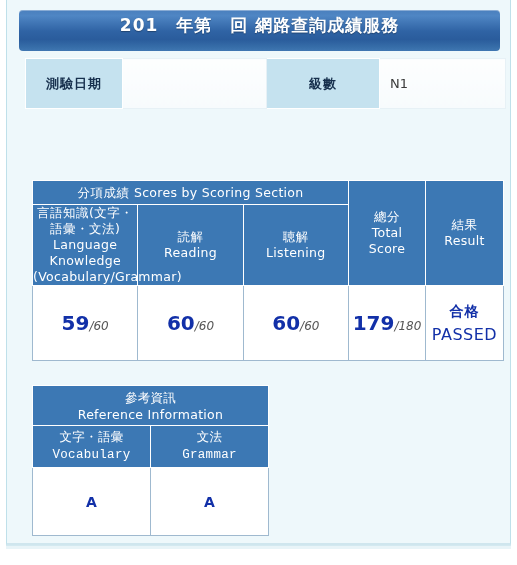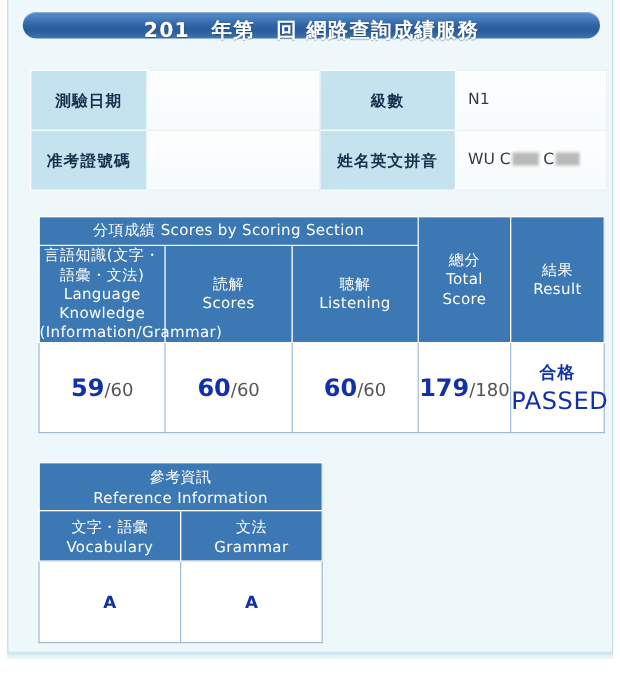--- a/index.html
+++ b/index.html
@@ -45,22 +45,22 @@
     background: #e8f4f8;
     border-top: 1px solid #d3e9f0;
   }
 
   
   .titlebar {
     position: absolute;
     left: 12px;
     top: 10px;
     width: 481px;
-    height: 22px;
-    border-radius: 14px;
+    height: 41px;
+    border-radius: 4px;
     background: linear-gradient(to bottom,
         #4a7fbd 0%,
         #4f86c4 14%,
         #2f63a4 52%,
         #2a5c9c 72%,
         #366da8 90%,
         #4077b2 100%);
     box-shadow: inset 0 1px 0 rgba(255,255,255,0.35);
     box-sizing: border-box;
   }
@@ -171,35 +171,36 @@
     border: 1px solid #9fb9cf;
     color: #2a2a2a;
   }
   .score-num {
     color: #1230a8;
     font-weight: bold;
     font-size: 20px;
   }
   .score-den {
     color: #555555;
-    font-size: 15px;
+    font-size: 12px;
+    font-style: italic;
   }
   .result-cell {
     color: #1230a8;
     line-height: 23px;
     padding-bottom: 12px;
     text-align: center;
   }
   .result-jp {
     font-weight: bold;
     font-size: 14px;
     letter-spacing: 1px;
   }
   .result-en {
-    font-size: 20px;
+    font-size: 16px;
     letter-spacing: 0.5px;
   }
 
   
   .ref-table {
     position: absolute;
     left: 25px;
     top: 385px;
     width: 237px;
     border-collapse: collapse;
@@ -216,21 +217,21 @@
     background: #3c78b4;
     color: #ffffff;
     font-weight: normal;
     text-align: center;
     border: 1px solid #ffffff;
     font-size: 12.5px;
     line-height: 17px;
     letter-spacing: 0.3px;
   }
   .ref-group { height: 40px; }
-  .ref-sub { height: 42px; }
+  .ref-sub { height: 42px; font-family: Liberation Mono, monospace; }
   .ref-body {
     background: #ffffff;
     height: 68px;
     text-align: center;
     vertical-align: middle;
     border: 1px solid #9fb9cf;
   }
   .grade {
     color: #1230a8;
     font-weight: bold;
@@ -248,28 +249,20 @@
     </div>
 
     <table class="info-table">
       <tbody>
         <tr>
           <td class="info-th" style="width:97px;">測驗日期</td>
           <td class="info-td" style="width:144px;"></td>
           <td class="info-th" style="width:113px;">級數</td>
           <td class="info-td">N1</td>
         </tr>
-        <tr>
-          <td class="info-th">准考證號碼</td>
-          <td class="info-td"></td>
-          <td class="info-th">姓名英文拼音</td>
-          <td class="info-td">
-            <span>WU C</span><span class="redact"></span>&nbsp;<span>C</span><span class="redact sm"></span>
-          </td>
-        </tr>
       </tbody>
     </table>
 
     <table class="scores-table">
       <thead>
         <tr>
           <th class="sc-head sc-group" colspan="3">
             <span class="jp">分項成績</span>
             <span class="en">Scores by Scoring Section</span>
           </th>
@@ -280,25 +273,25 @@
           </th>
           <th class="sc-head" rowspan="2" style="width:78px;">
             <div class="jp">結果</div>
             <div class="en">Result</div>
           </th>
         </tr>
         <tr>
           <th class="sc-head sc-sub" style="width:164px;">
             <div class="jp">言語知識(文字・語彙・文法)</div>
             <div class="en">Language Knowledge</div>
-            <div class="en">(Information/Grammar)</div>
+            <div class="en">(Vocabulary/Grammar)</div>
           </th>
           <th class="sc-head sc-sub" style="width:76px;">
             <div class="jp">読解</div>
-            <div class="en">Scores</div>
+            <div class="en">Reading</div>
           </th>
           <th class="sc-head sc-sub" style="width:76px;">
             <div class="jp">聴解</div>
             <div class="en">Listening</div>
           </th>
         </tr>
       </thead>
       <tbody>
         <tr>
           <td class="sc-body">

